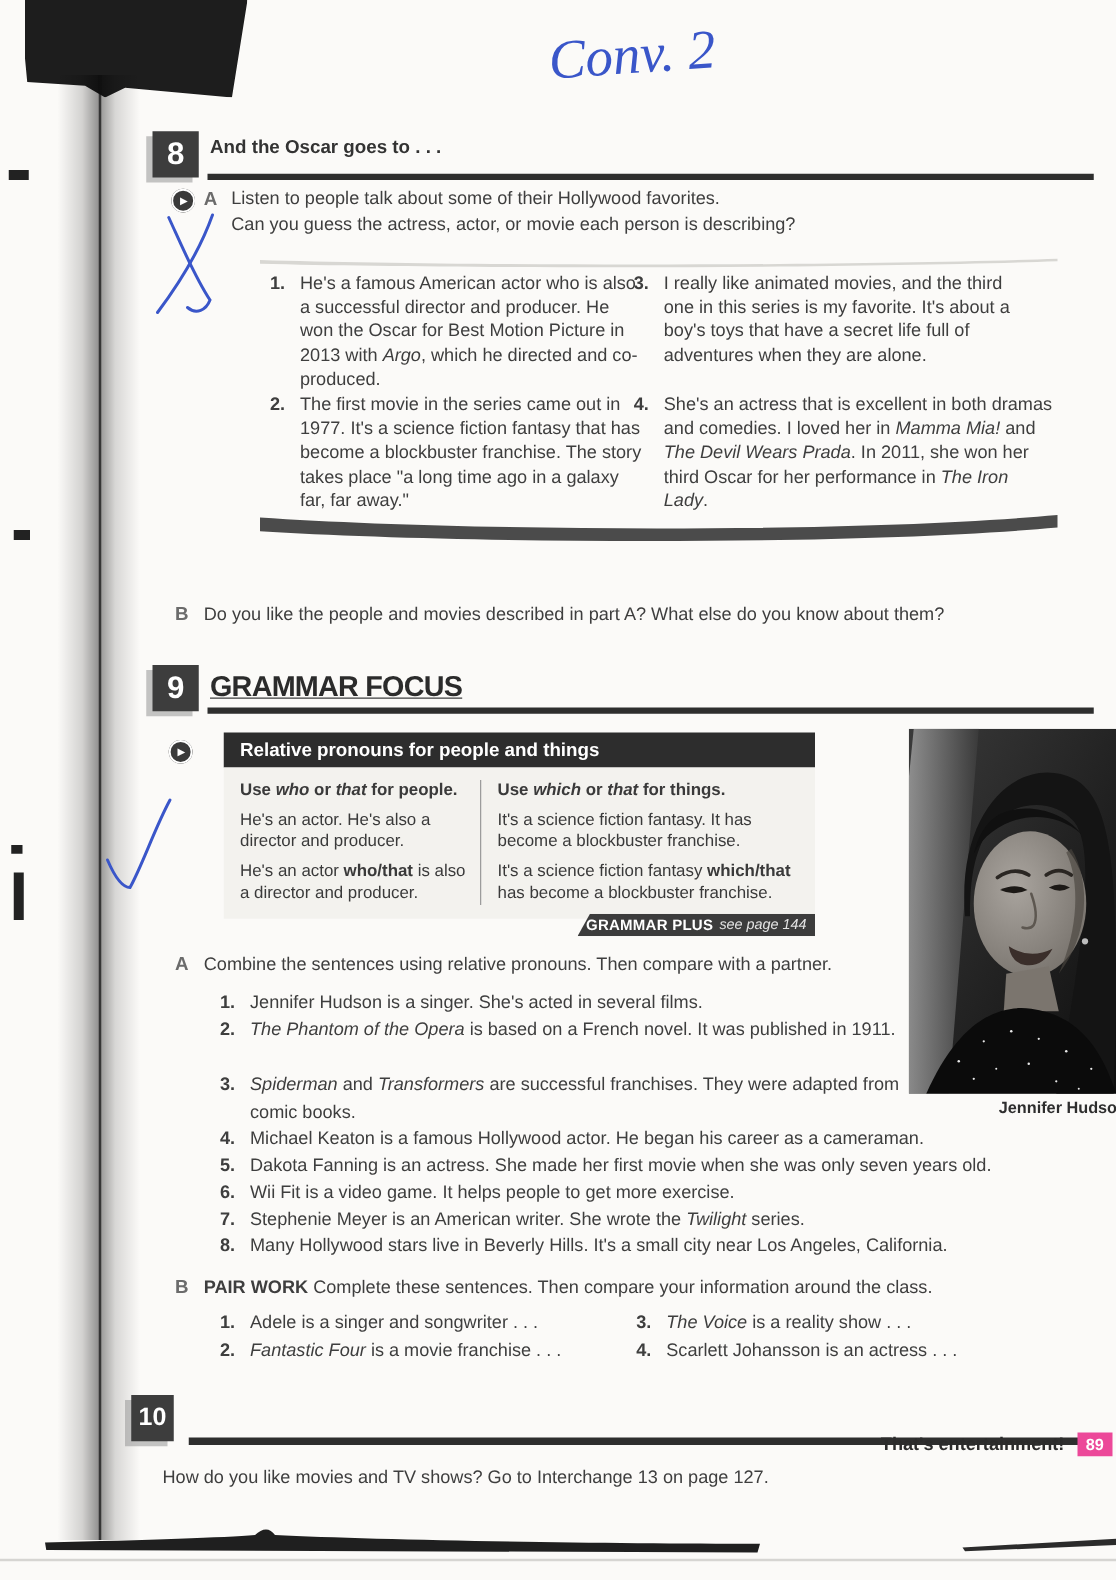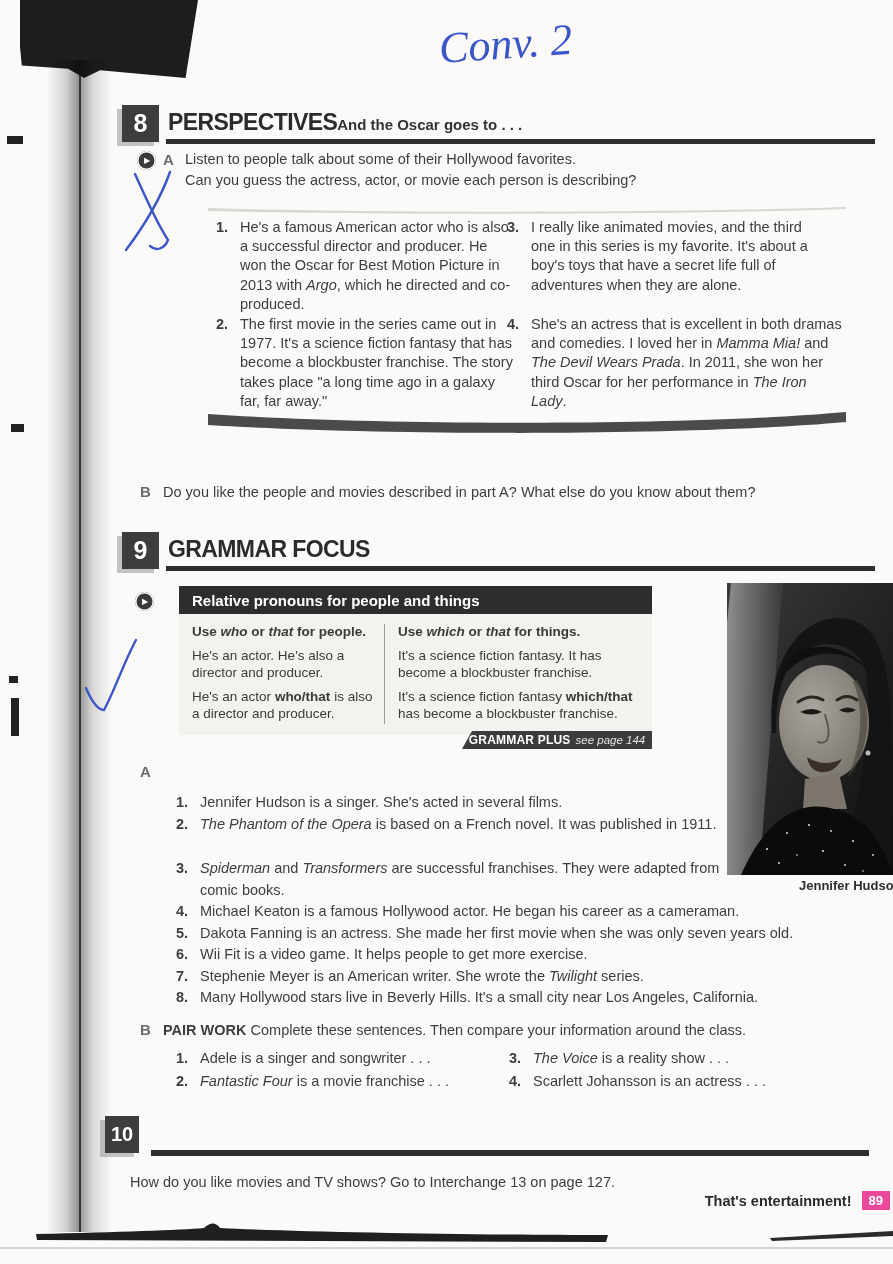--- a/index.html
+++ b/index.html
@@ -69,21 +69,20 @@
   <div class="abs scan-mark" style="left:11px;top:698px;width:8px;height:38px;"></div>
 
   <svg class="abs" style="left:430px;top:8px;" width="260" height="80">
     <text x="10" y="55" transform="rotate(-4 10 55)" font-family="Liberation Serif, serif" font-style="italic" font-size="44" fill="#3a56c9">Conv. 2</text>
   </svg>
 
   <div class="abs sec-badge" style="left:122px;top:105px;width:37px;height:37px;">
     <span>8</span>
   </div>
   <div class="abs" style="left:168px;top:109px;display:flex;align-items:baseline;">
-    <span class="sec-title">PERSPECTIVES</span>
     <span class="sec-sub">And the Oscar goes to . . .</span>
   </div>
   <div class="abs sec-rule" style="left:166px;top:139px;width:709px;height:5px;"></div>
 
   <div class="abs play" style="left:137px;top:151px;">
     <span>▶</span>
   </div>
   <span class="abs ex-label" style="left:163px;top:151px;">A</span>
   <div class="abs body-text" style="left:185px;top:149px;">Listen to people talk about some of their Hollywood favorites.</div>
   <div class="abs body-text" style="left:185px;top:170px;">Can you guess the actress, actor, or movie each person is describing?</div>
@@ -117,21 +116,21 @@
   <svg class="abs" style="left:200px;top:408px;" width="656" height="32">
     <path d="M8,6 C170,17 480,19 646,4 L646,14 C480,29 170,27 8,17 Z" fill="#4b4b4b"></path>
   </svg>
 
   <span class="abs ex-label" style="left:140px;top:483px;">B</span>
   <div class="abs body-text" style="left:163px;top:482px;width:720px;">Do you like the people and movies described in part A? What else do you know about them?</div>
 
   <div class="abs sec-badge" style="left:122px;top:532px;width:37px;height:37px;">
     <span>9</span>
   </div>
-  <div class="abs" style="left:168px;top:536px;">
+  <div class="abs" style="left:168px;top:536px;text-decoration:underline;">
     <span class="sec-title">GRAMMAR FOCUS</span>
   </div>
   <div class="abs sec-rule" style="left:166px;top:566px;width:709px;height:5px;"></div>
 
   <div class="abs play" style="left:135px;top:592px;">
     <span>▶</span>
   </div>
   <div class="abs gb-header" style="left:179px;top:586px;width:473px;height:28px;">
     <span>Relative pronouns for people and things</span>
   </div>
@@ -199,20 +198,21 @@
       <circle cx="52" cy="280" r="0.9"></circle>
         <circle cx="96" cy="268" r="1"></circle>
         <circle cx="118" cy="282" r="0.9"></circle>
       <circle cx="70" cy="272" r="0.8"></circle>
         <circle cx="136" cy="288" r="0.8"></circle>
     </g>
   </svg>
   <div class="abs photo-caption" style="left:799px;top:878px;">Jennifer Hudson</div>
 
   <span class="abs ex-label" style="left:140px;top:763px;">A</span>
+  <div class="abs body-text" style="left:163px;top:762px;width:700px;">Combine the sentences using relative pronouns. Then compare with a partner.</div>
 
   <div class="ex-item" style="left:200px;top:792px;width:520px;">
     <span class="num">1.</span>
     <span><span>Jennifer Hudson is a singer. She's acted in several films.</span></span>
   </div>
   <div class="ex-item" style="left:200px;top:814px;width:520px;">
     <span class="num">2.</span>
     <span><span class="it">The Phantom of the Opera</span><span> is based on a French novel. It was published in 1911.</span></span>
   </div>
   <div class="ex-item" style="left:200px;top:858px;width:520px;">
@@ -263,21 +263,21 @@
     <span><span>Scarlett Johansson is an actress . . .</span></span>
   </div>
 
   <div class="abs sec-badge" style="left:105px;top:1116px;width:34px;height:37px;font-size:20px;">
     <span>10</span>
   </div>
   <div class="abs sec-rule" style="left:151px;top:1150px;width:718px;height:6px;"></div>
 
   <div class="abs body-text" style="left:130px;top:1172px;width:700px;">How do you like movies and TV shows? Go to Interchange 13 on page 127.</div>
 
-  <div class="abs footer-strap" style="top:1191px;right:3px;gap:10px;">
+  <div class="abs footer-strap" style="top:1146px;right:3px;gap:10px;">
     <span class="footer-text">That's entertainment!</span>
     <span class="page-badge">89</span>
   </div>
 
   <svg class="abs" style="left:0;top:1222px;" width="893" height="26">
     <path d="M36,12 C120,10 180,8 204,6 C210,0 216,0 220,6 C300,10 480,13 608,13 L606,20 L37,18 Z" fill="#1f1f1f"></path>
     <path d="M770,16 L893,9 L893,14 L772,19 Z" fill="#2b2b2b"></path>
   </svg>
   <div class="abs scan-bottom-light"></div>
 

